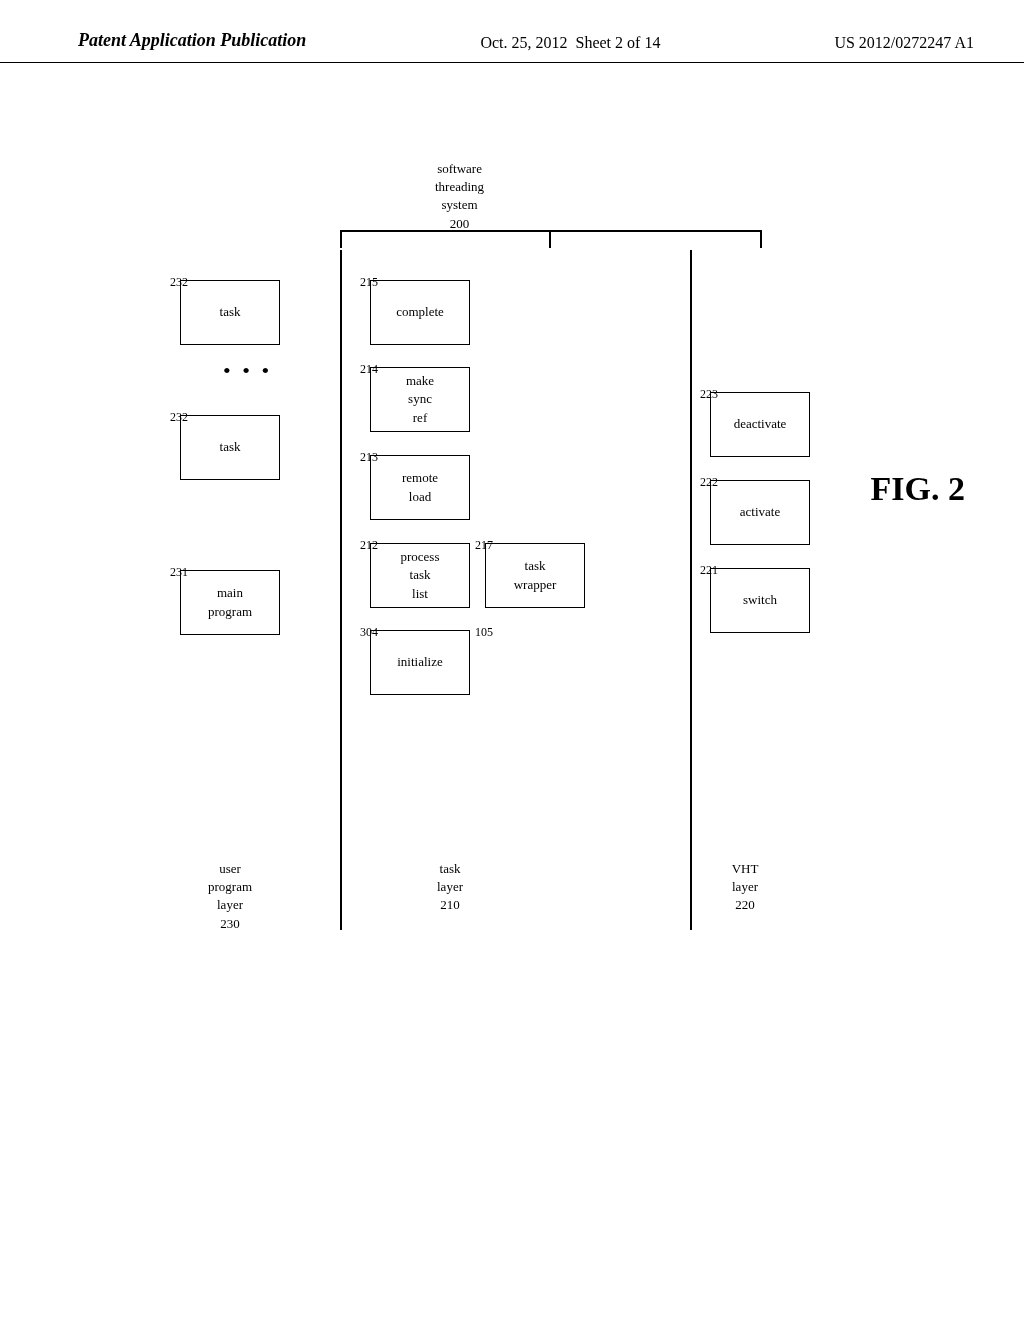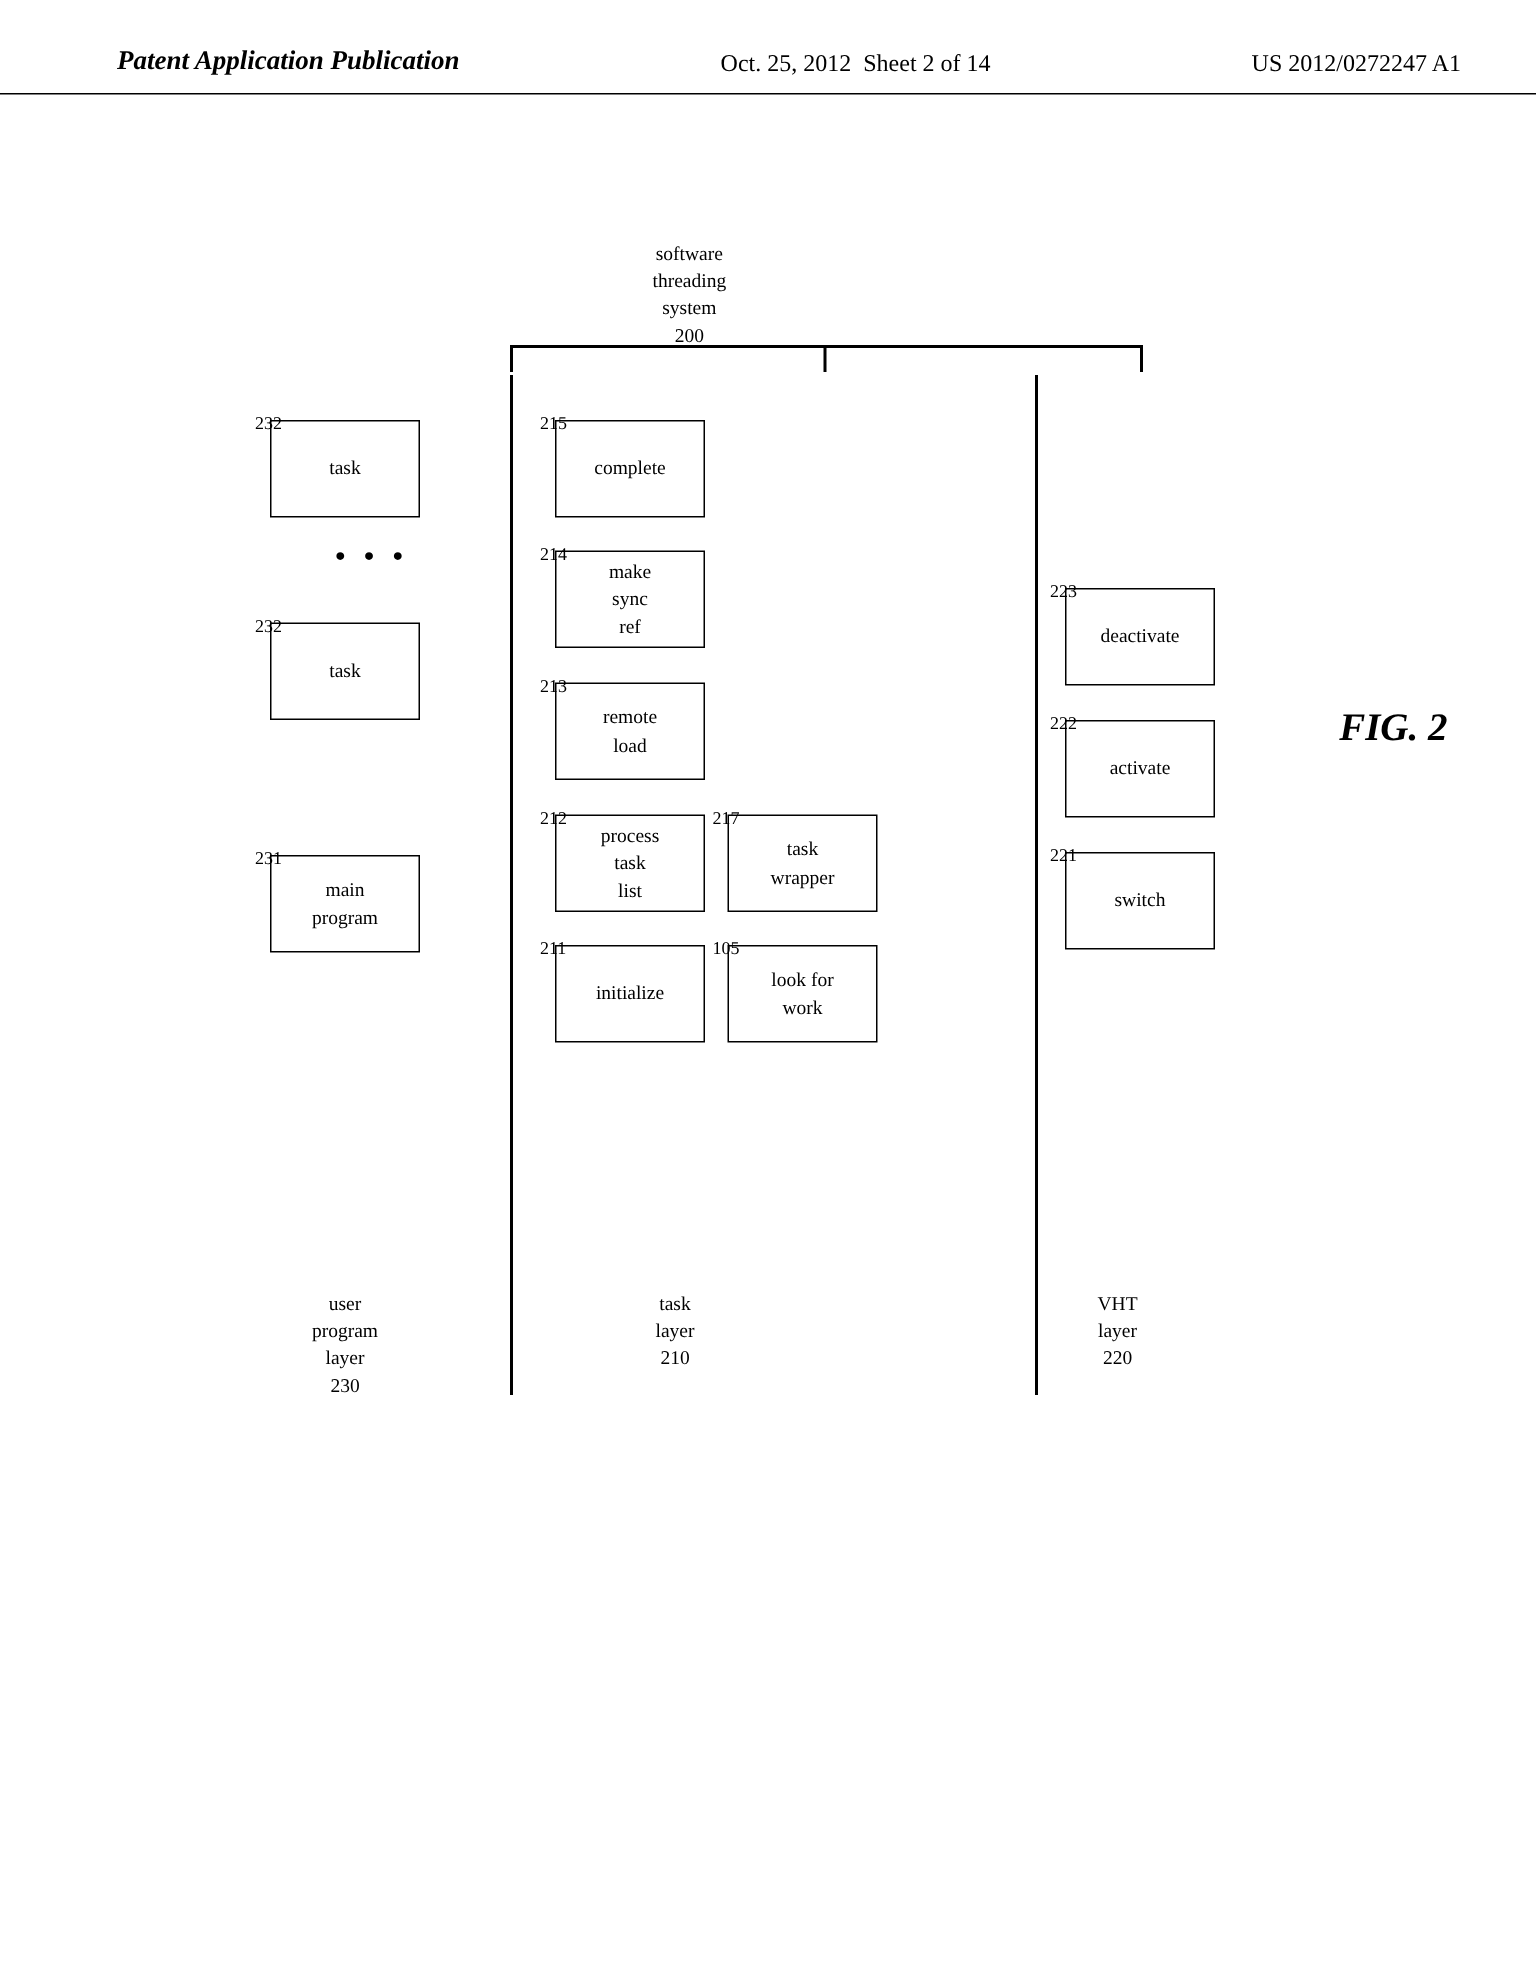--- a/index.html
+++ b/index.html
@@ -145,25 +145,22 @@
   <div class="num-label" style="left:310px; top:408px;">212</div>
 
   <div class="box" style="left:435px; top:413px; width:100px; height:65px;">
     task<br>wrapper
   </div>
   <div class="num-label" style="left:425px; top:408px;">217</div>
 
   <div class="box" style="left:320px; top:500px; width:100px; height:65px;">
     initialize
   </div>
-  <div class="num-label" style="left:310px; top:495px;">211</div>
+  <div class="num-label" style="left:310px; top:495px;">304</div>
 
-  <div class="box" style="left:435px; top:500px; width:100px; height:65px;">
-    look for<br>work
-  </div>
   <div class="num-label" style="left:425px; top:495px;">105</div>
 
   <div class="box" style="left:660px; top:262px; width:100px; height:65px;">
     deactivate
   </div>
   <div class="num-label" style="left:650px; top:257px;">223</div>
 
   <div class="box" style="left:660px; top:350px; width:100px; height:65px;">
     activate
   </div>
@@ -179,17 +176,17 @@
   </div>
 
   <div class="layer-label" style="left:360px; top:730px; width:80px;">
     task<br>layer<br>210
   </div>
 
   <div class="layer-label" style="left:655px; top:730px; width:80px;">
     VHT<br>layer<br>220
   </div>
 
-  <div style="position:absolute; right:5px; top:340px; font-size:26px; font-weight:bold; font-style:italic;">
+  <div style="position:absolute; right:5px; top:340px; font-size:34px; font-weight:bold; ">
     <span>FIG. 2</span>
   </div>
 
 </div>
 
 </body></html>

